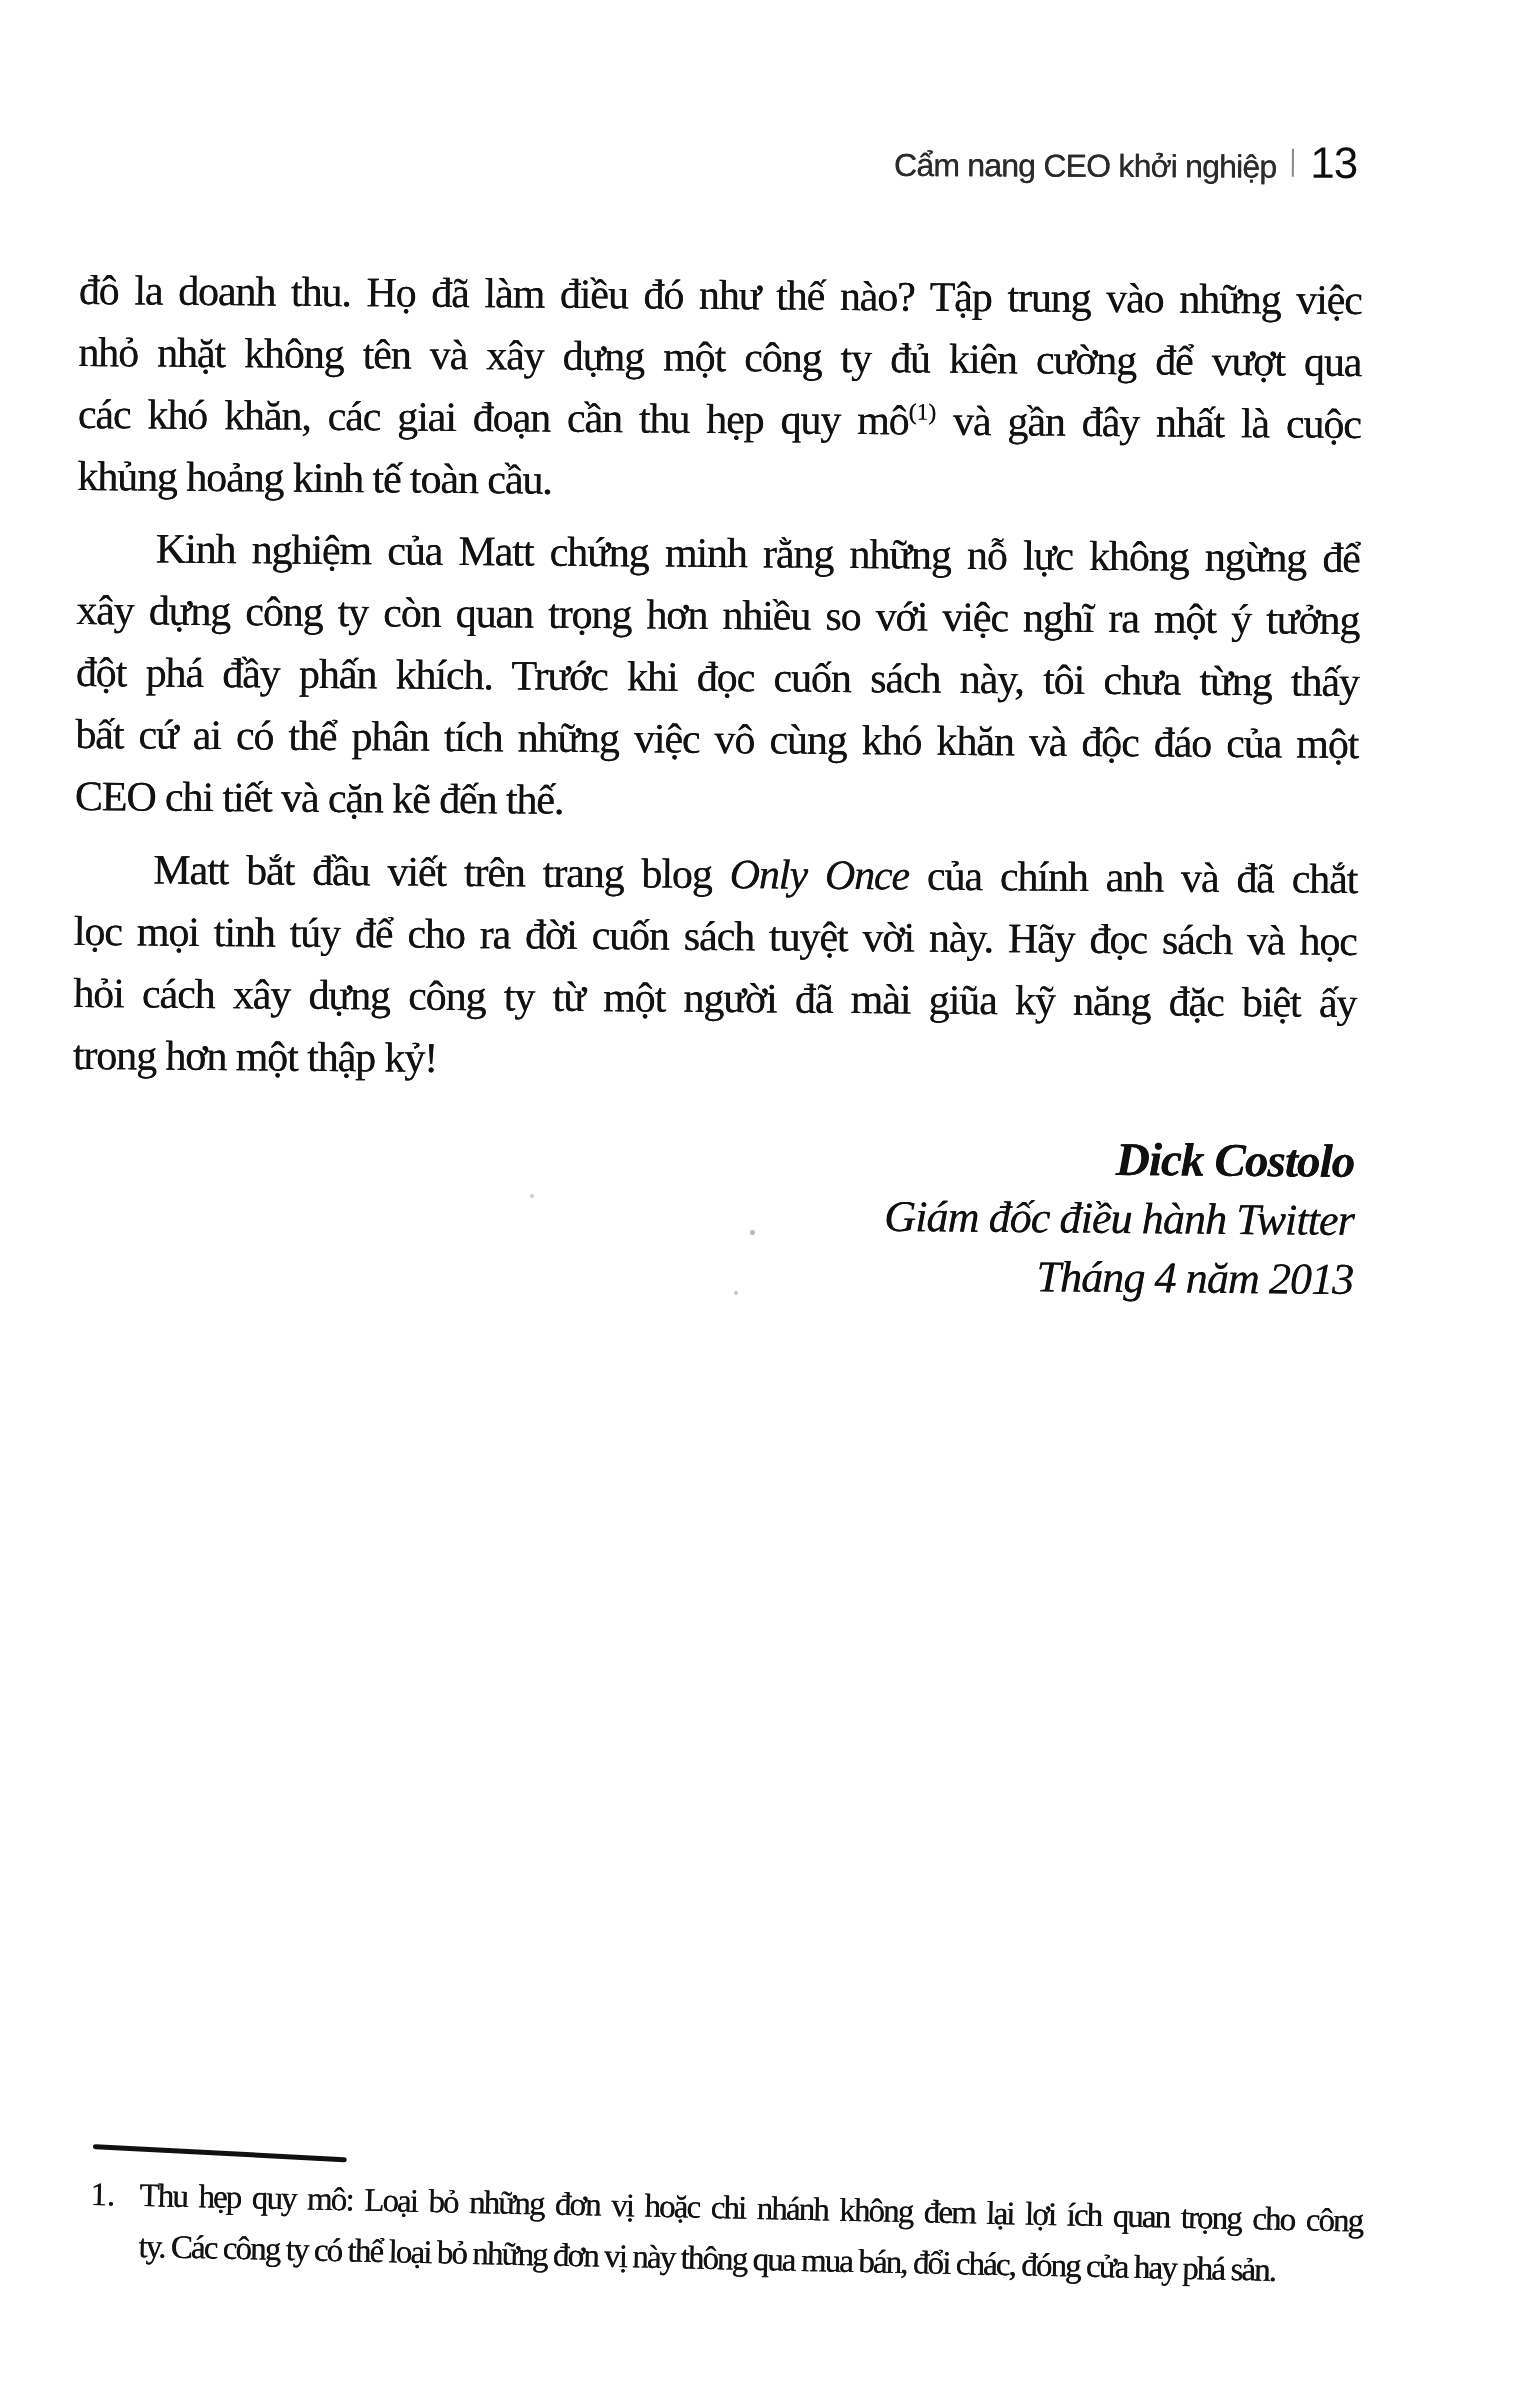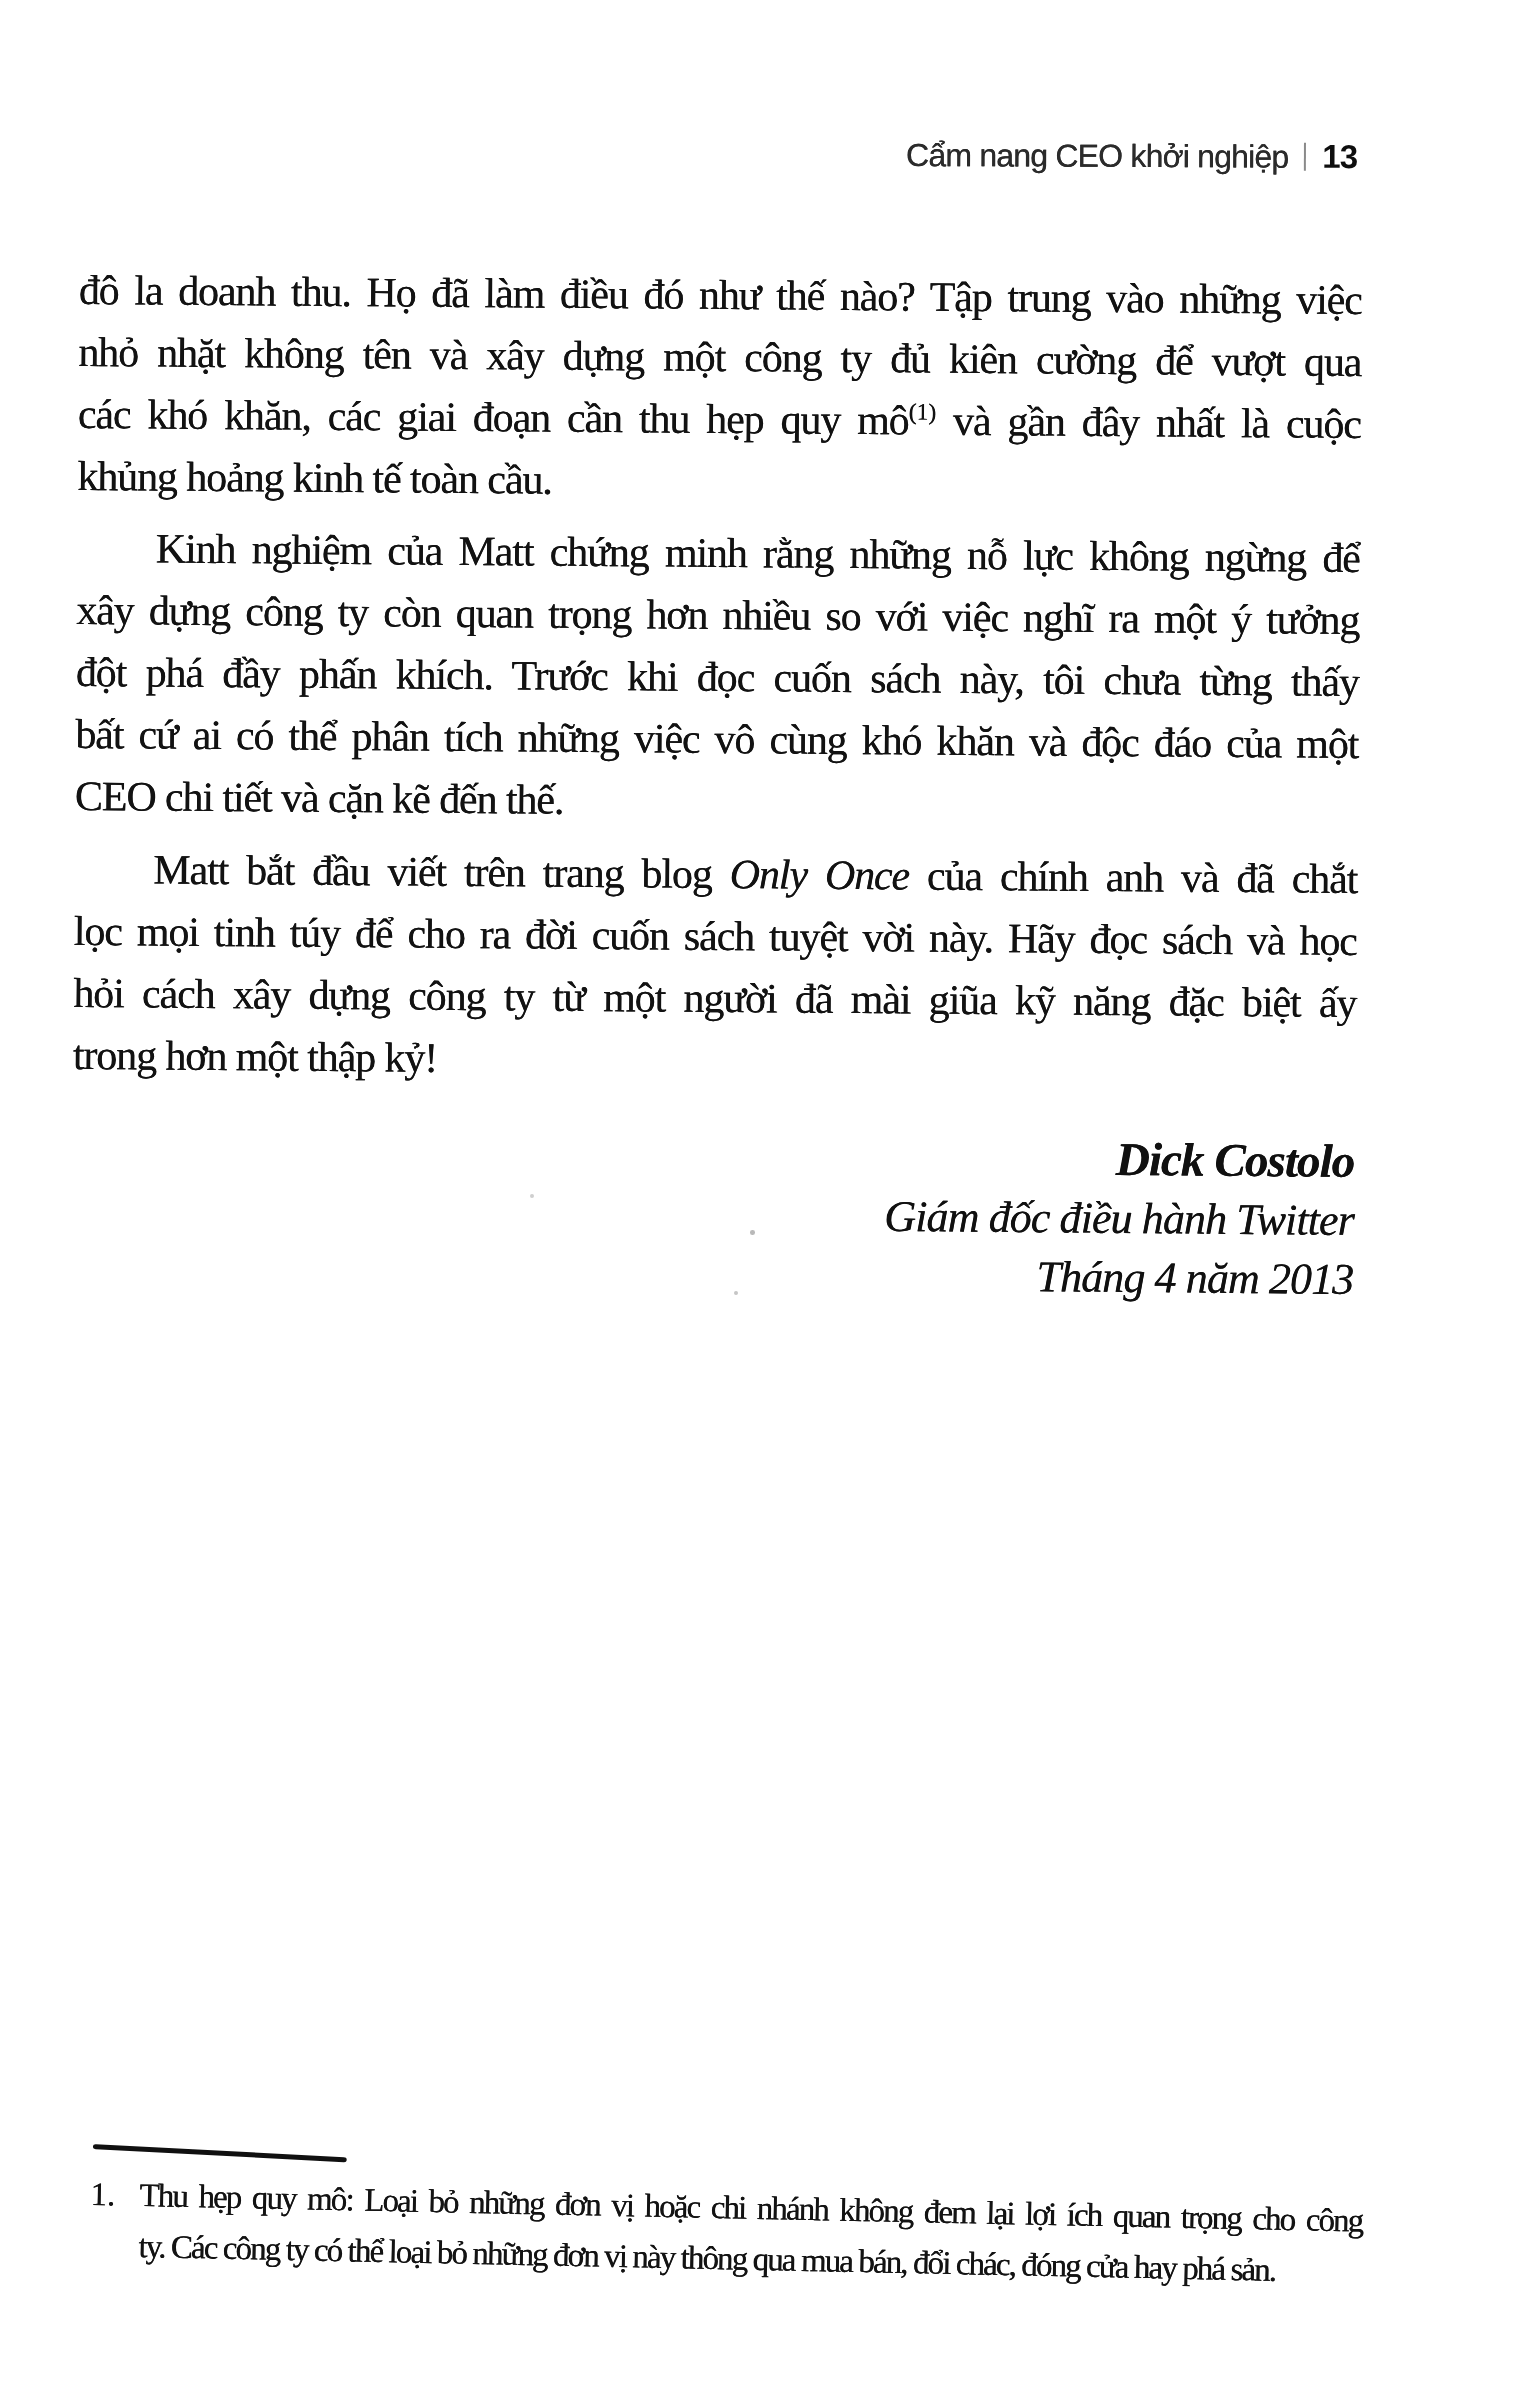--- a/index.html
+++ b/index.html
@@ -21,21 +21,21 @@
   }
   .header-title{
     font-size:32px;letter-spacing:-0.8px;color:#2b2b2b;
     text-shadow:0.3px 0 0 currentColor;
   }
   .header-sep{
     width:1.9px;height:28px;background:#8a8a8a;
     margin:0 16px;align-self:center;
   }
   .header-num{
-    font-size:33px;font-weight:bold;color:#0e0e0e;letter-spacing:-0.9px;
+    font-size:44px;font-weight:normal;color:#0e0e0e;letter-spacing:-0.9px;
   }
   
   .bodytext{
     position:absolute;left:79px;top:259px;width:1283px;
     font-size:42px;line-height:62px;letter-spacing:-1.1px;
     color:#121212;
     text-shadow:0.3px 0 0 currentColor;
     transform:rotate(0.45deg);transform-origin:left top;
   }
   .para + .para{margin-top:10.4px;}

